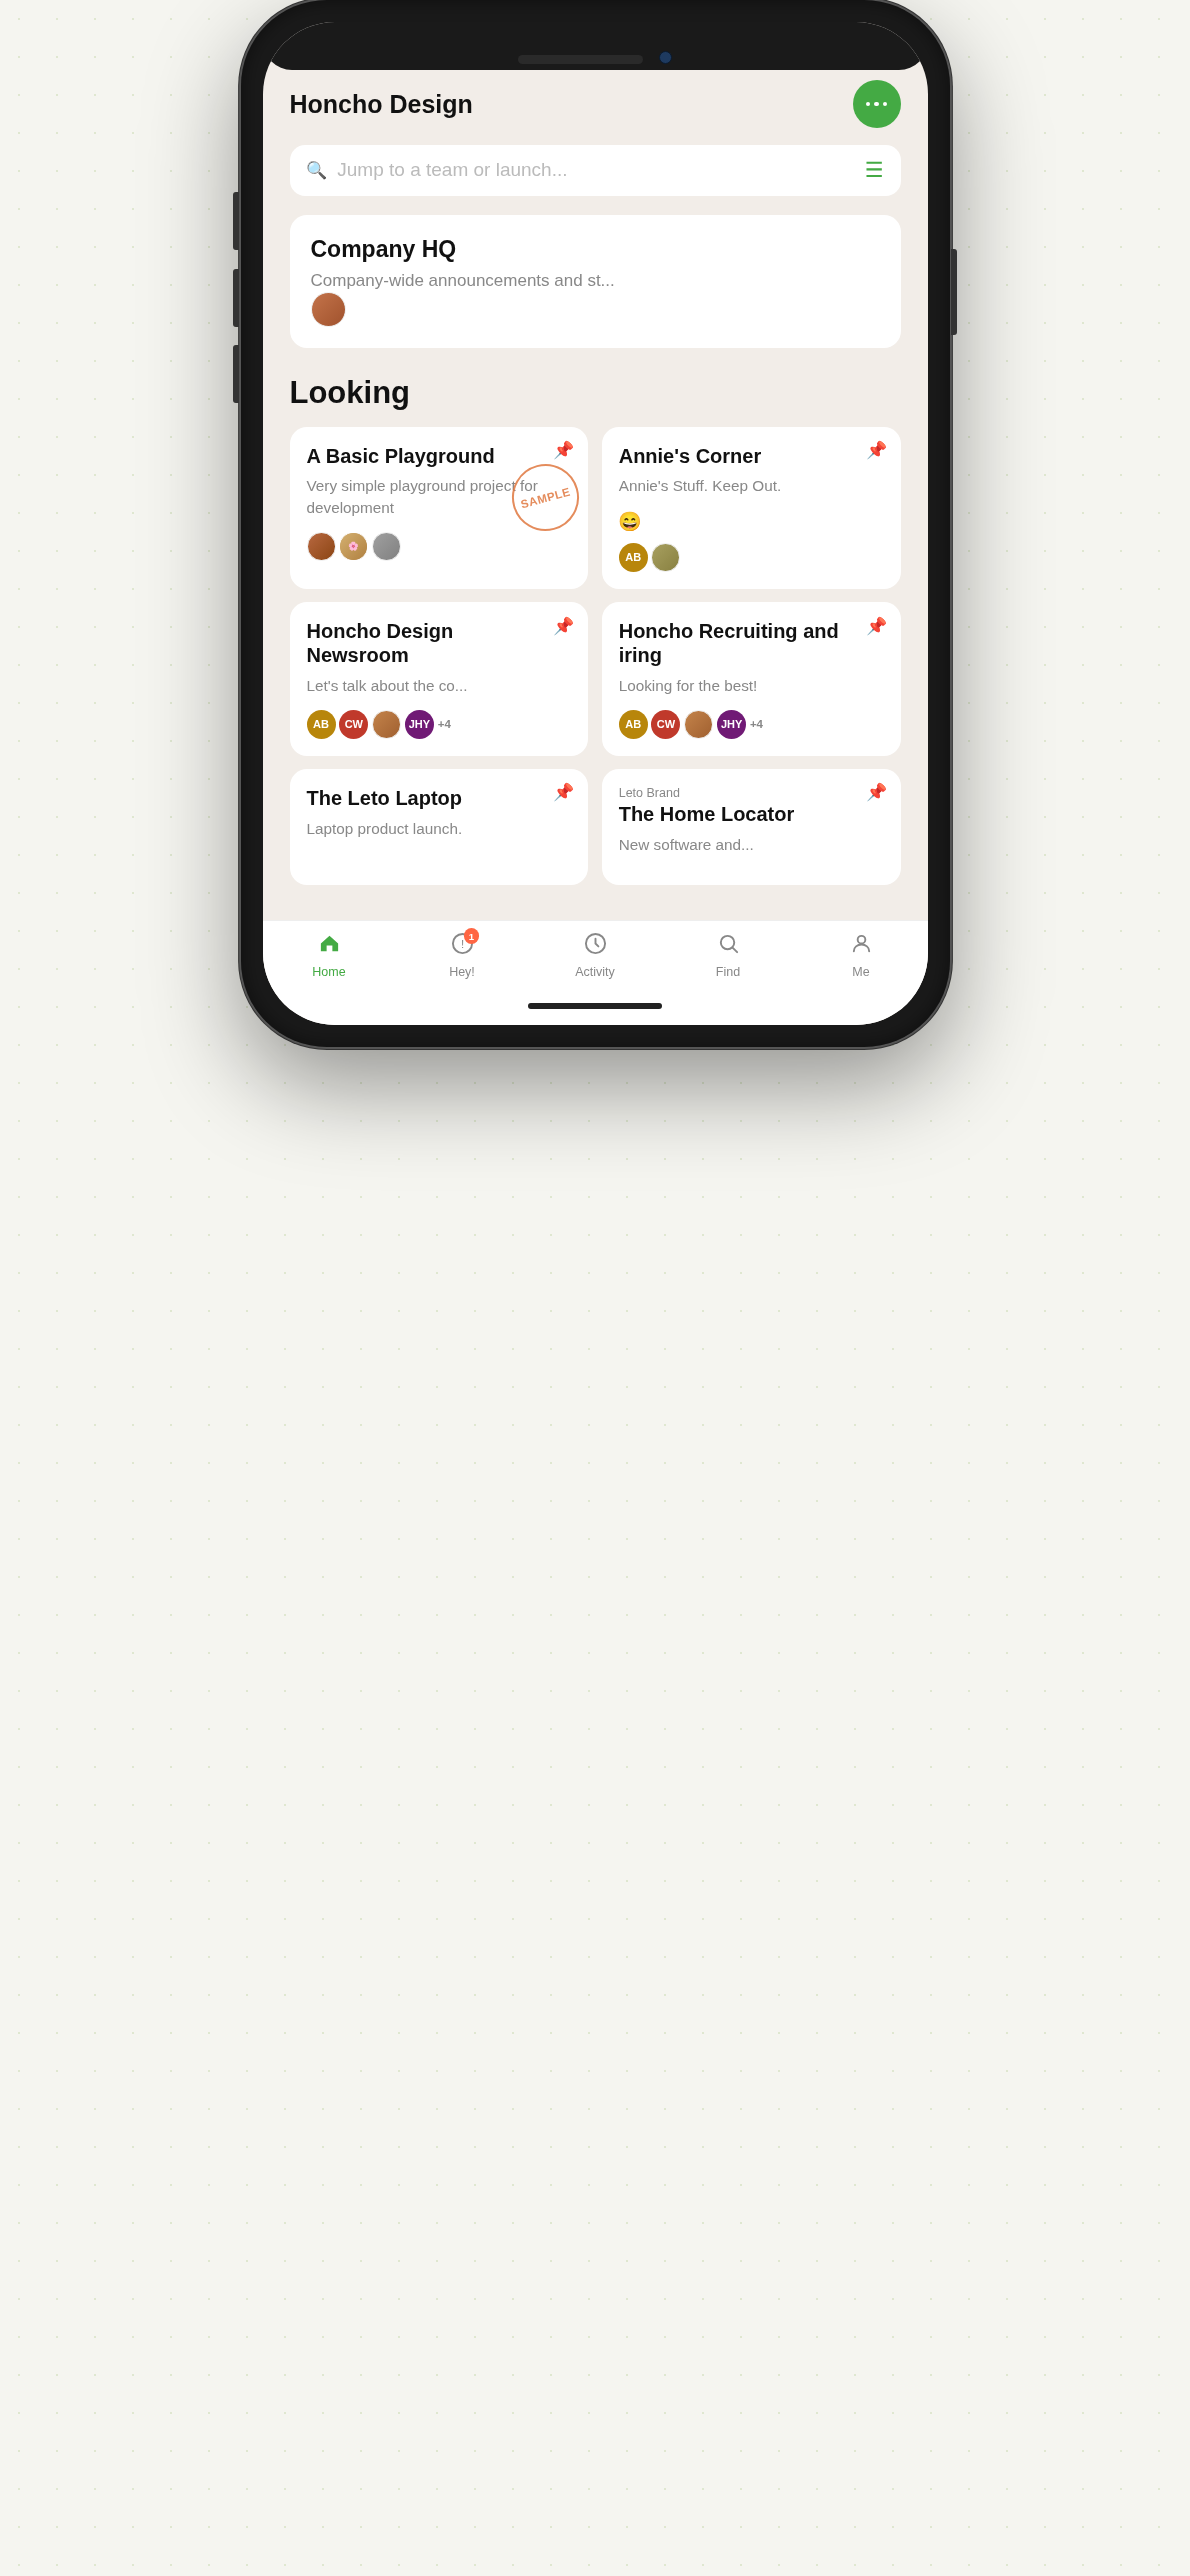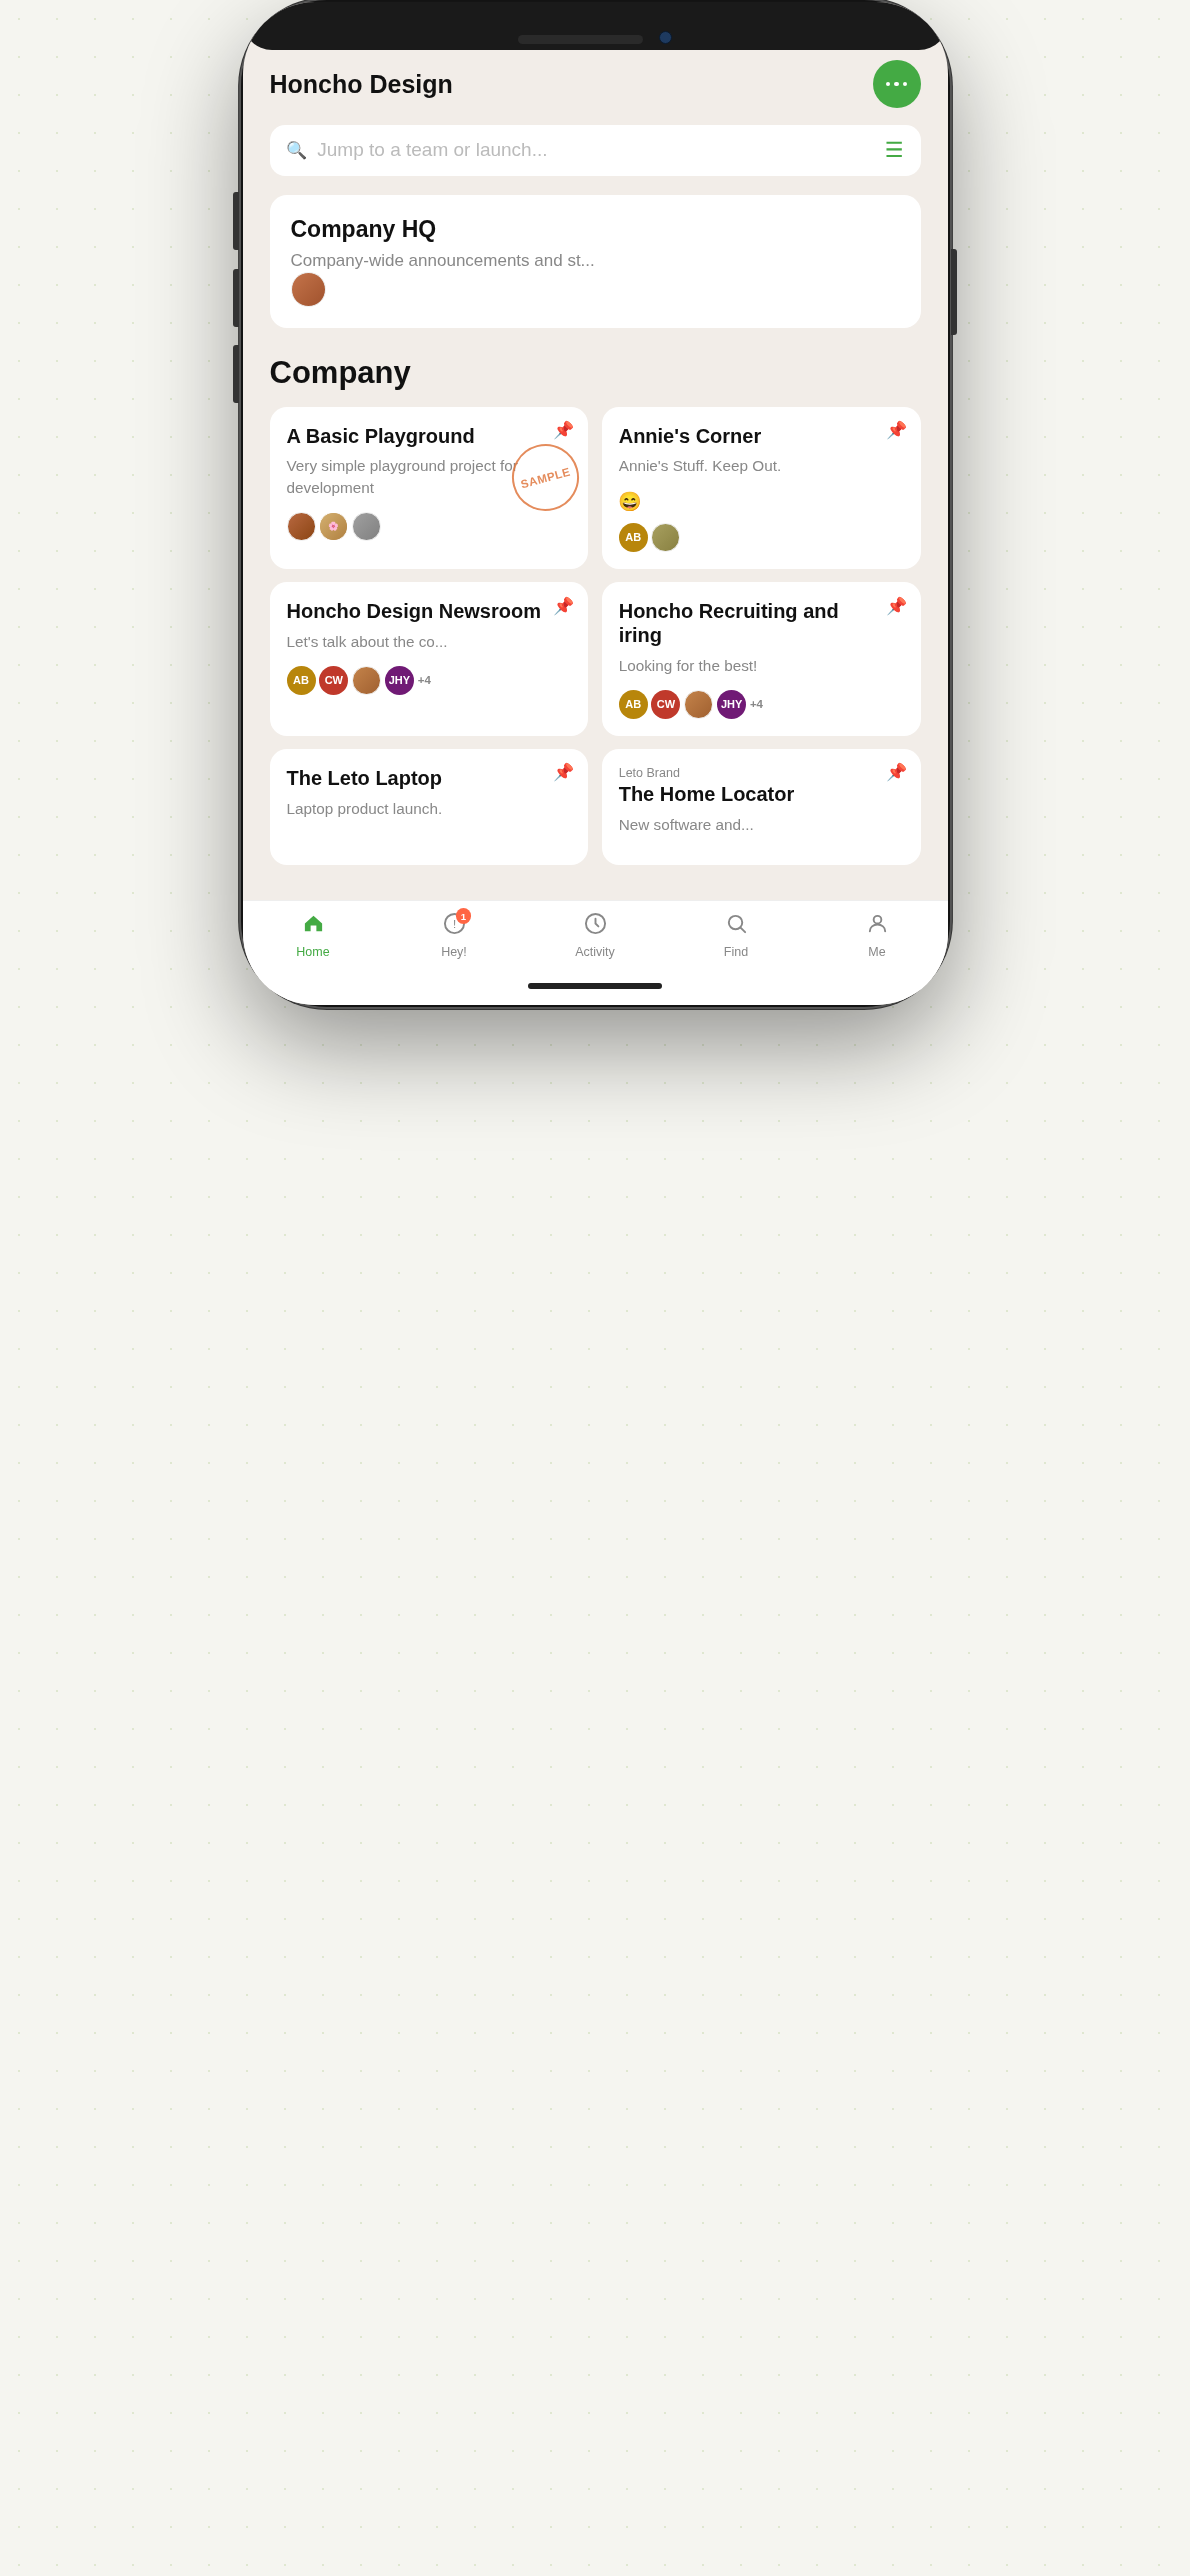--- a/index.html
+++ b/index.html
@@ -49,21 +49,21 @@
       letter-spacing: -1.9px;
       padding: 0 58px;
       margin-bottom: 58px;
     }
 
     
     .phone-shell {
       width: 709px;
       background: #1a1a1a;
       border-radius: 86px;
-      padding: 2px;
+      padding: 22px;
       box-shadow:
         0 0 0 1.9px #555,
         0 0 0 2.9px #333,
         0 38px 96px rgba(0,0,0,0.4),
         inset 0 0 19px rgba(0,0,0,0.5);
       position: relative;
     }
 
     
     .phone-shell::before {
@@ -501,21 +501,21 @@
         </div>
 
         <div class="company-hq-card">
           <div class="company-hq-title">Company HQ</div>
           <div class="company-hq-desc">Company-wide announcements and st...</div>
           <div class="avatar-group">
             <div class="face-avatar-lg" style="background: linear-gradient(135deg, #c4734a, #a0522d); width:35px;height:35px; border-radius:50%;"></div>
           </div>
         </div>
 
-        <div class="section-title">Company</div>
+        <div class="section-title">Looking</div>
 
         <div class="projects-grid">
 
           <div class="project-card" style="position:relative;">
             <span class="pin-icon">📌</span>
             <div class="project-title">A Basic Playground</div>
             <div class="project-desc">Very simple playground project for development</div>
             <div class="project-avatars">
               <div class="face-avatar" style="background: linear-gradient(135deg, #b86840, #8B4513);"></div>
               <div class="face-avatar" style="background: linear-gradient(135deg, #c8a060, #a87840); border: 1.9px solid #fff;">

